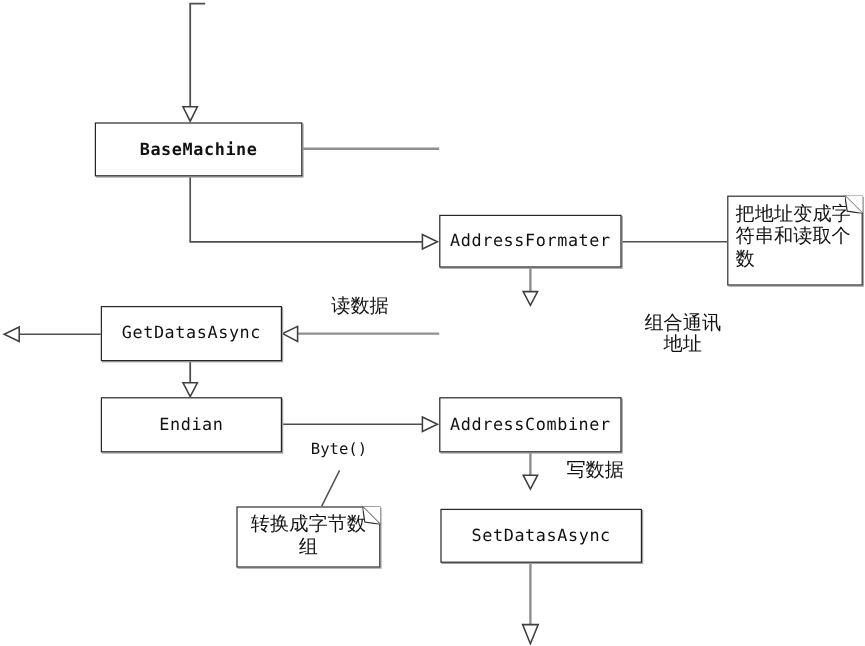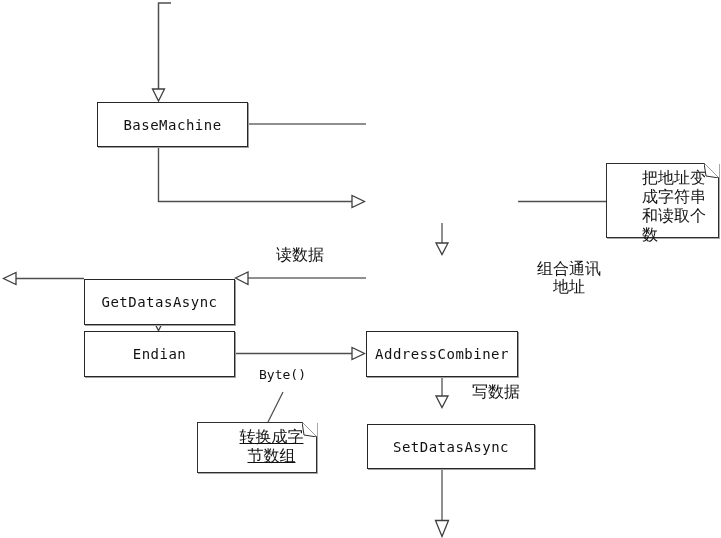--- a/index.html
+++ b/index.html
@@ -8,38 +8,38 @@
     position:relative;width:721px;height:538px;background:#ffffff;overflow:hidden;
     font-family:"DejaVu Sans Mono","Liberation Mono",monospace;color:#111;
   }
   .edges{position:absolute;left:0;top:0;width:721px;height:538px;}
   .node{
     position:absolute;background:#fff;border:1px solid #262626;
     box-shadow:1px 1px 0 #9e9e9e;
     display:flex;align-items:center;justify-content:center;
     font-size:14px;letter-spacing:0.5px;white-space:nowrap;
   }
-  #node-base-machine    {left:97px;  top:102px; width:151px; height:45px;}
+  #node-base-machine    {left:79px;  top:102px; width:173px; height:45px;font-weight:bold;}
   #node-address-unit    {left:366px; top:102px; width:152px; height:45px;}
   #node-address-formater{left:366px; top:179px; width:152px; height:44px;}
-  #node-get-datas-async {left:84px;  top:255px; width:151px; height:46px;margin-top:24px;}
+  #node-get-datas-async {left:84px;  top:255px; width:151px; height:46px;}
   #node-address-combiner{left:366px; top:255px; width:152px; height:46px;}
   #node-endian          {left:84px;  top:331px; width:151px; height:46px;text-align:center;}
   #node-set-value-change{left:366px; top:331px; width:152px; height:46px;}
   #node-set-datas-async {left:367px; top:424px; width:168px; height:45px;}
 
   .note{
     position:absolute;background:#fff;border:1px solid #2e2e2e;
     box-shadow:1px 1px 0 #a8a8a8;
     font-family:"DejaVu Sans","Liberation Sans",sans-serif;
-    font-size:16px;line-height:19px;color:#111;padding-left:29px;
+    font-size:16px;line-height:19px;color:#111;
   }
   #note-address-format{left:606px;top:163px;width:113px;height:75px;}
   #note-address-format .note-text{display:block;padding:4px 4px 4px 6px;text-align:left;}
-  #note-byte-array{left:197px;top:422px;width:120px;height:51px;text-decoration:underline;}
+  #note-byte-array{left:197px;top:422px;width:120px;height:51px;}
   #note-byte-array .note-text{display:block;padding:4px 10px;text-align:center;}
   .fold{position:absolute;top:-1px;right:-1px;}
 
   .edge-label{
     position:absolute;font-family:"DejaVu Sans","Liberation Sans",sans-serif;
     font-size:16px;line-height:18px;color:#111;white-space:pre-line;
   }
   #label-read-data {left:276px;top:246px;text-align:center;}
   #label-combine   {left:531px;top:260px;width:76px;text-align:center;}
   #label-byte      {left:259px;top:366px;font-family:"DejaVu Sans Mono","Liberation Mono",monospace;font-size:13px;}
@@ -107,20 +107,23 @@
     </g>
 
     <g>
       <line x1="283" y1="392" x2="268" y2="422" stroke="#4f4f4f" stroke-width="1.2"></line>
     </g>
   </svg>
 
   <div class="node" id="node-base-machine">
     <span>BaseMachine</span>
   </div>
+  <div class="node" id="node-address-formater">
+    <span>AddressFormater</span>
+  </div>
   <div class="node" id="node-get-datas-async">
     <span>GetDatasAsync</span>
   </div>
   <div class="node" id="node-endian">
     <span>Endian</span>
   </div>
   <div class="node" id="node-set-value-change">
     <span>AddressCombiner</span>
   </div>
   <div class="node" id="node-set-datas-async">

